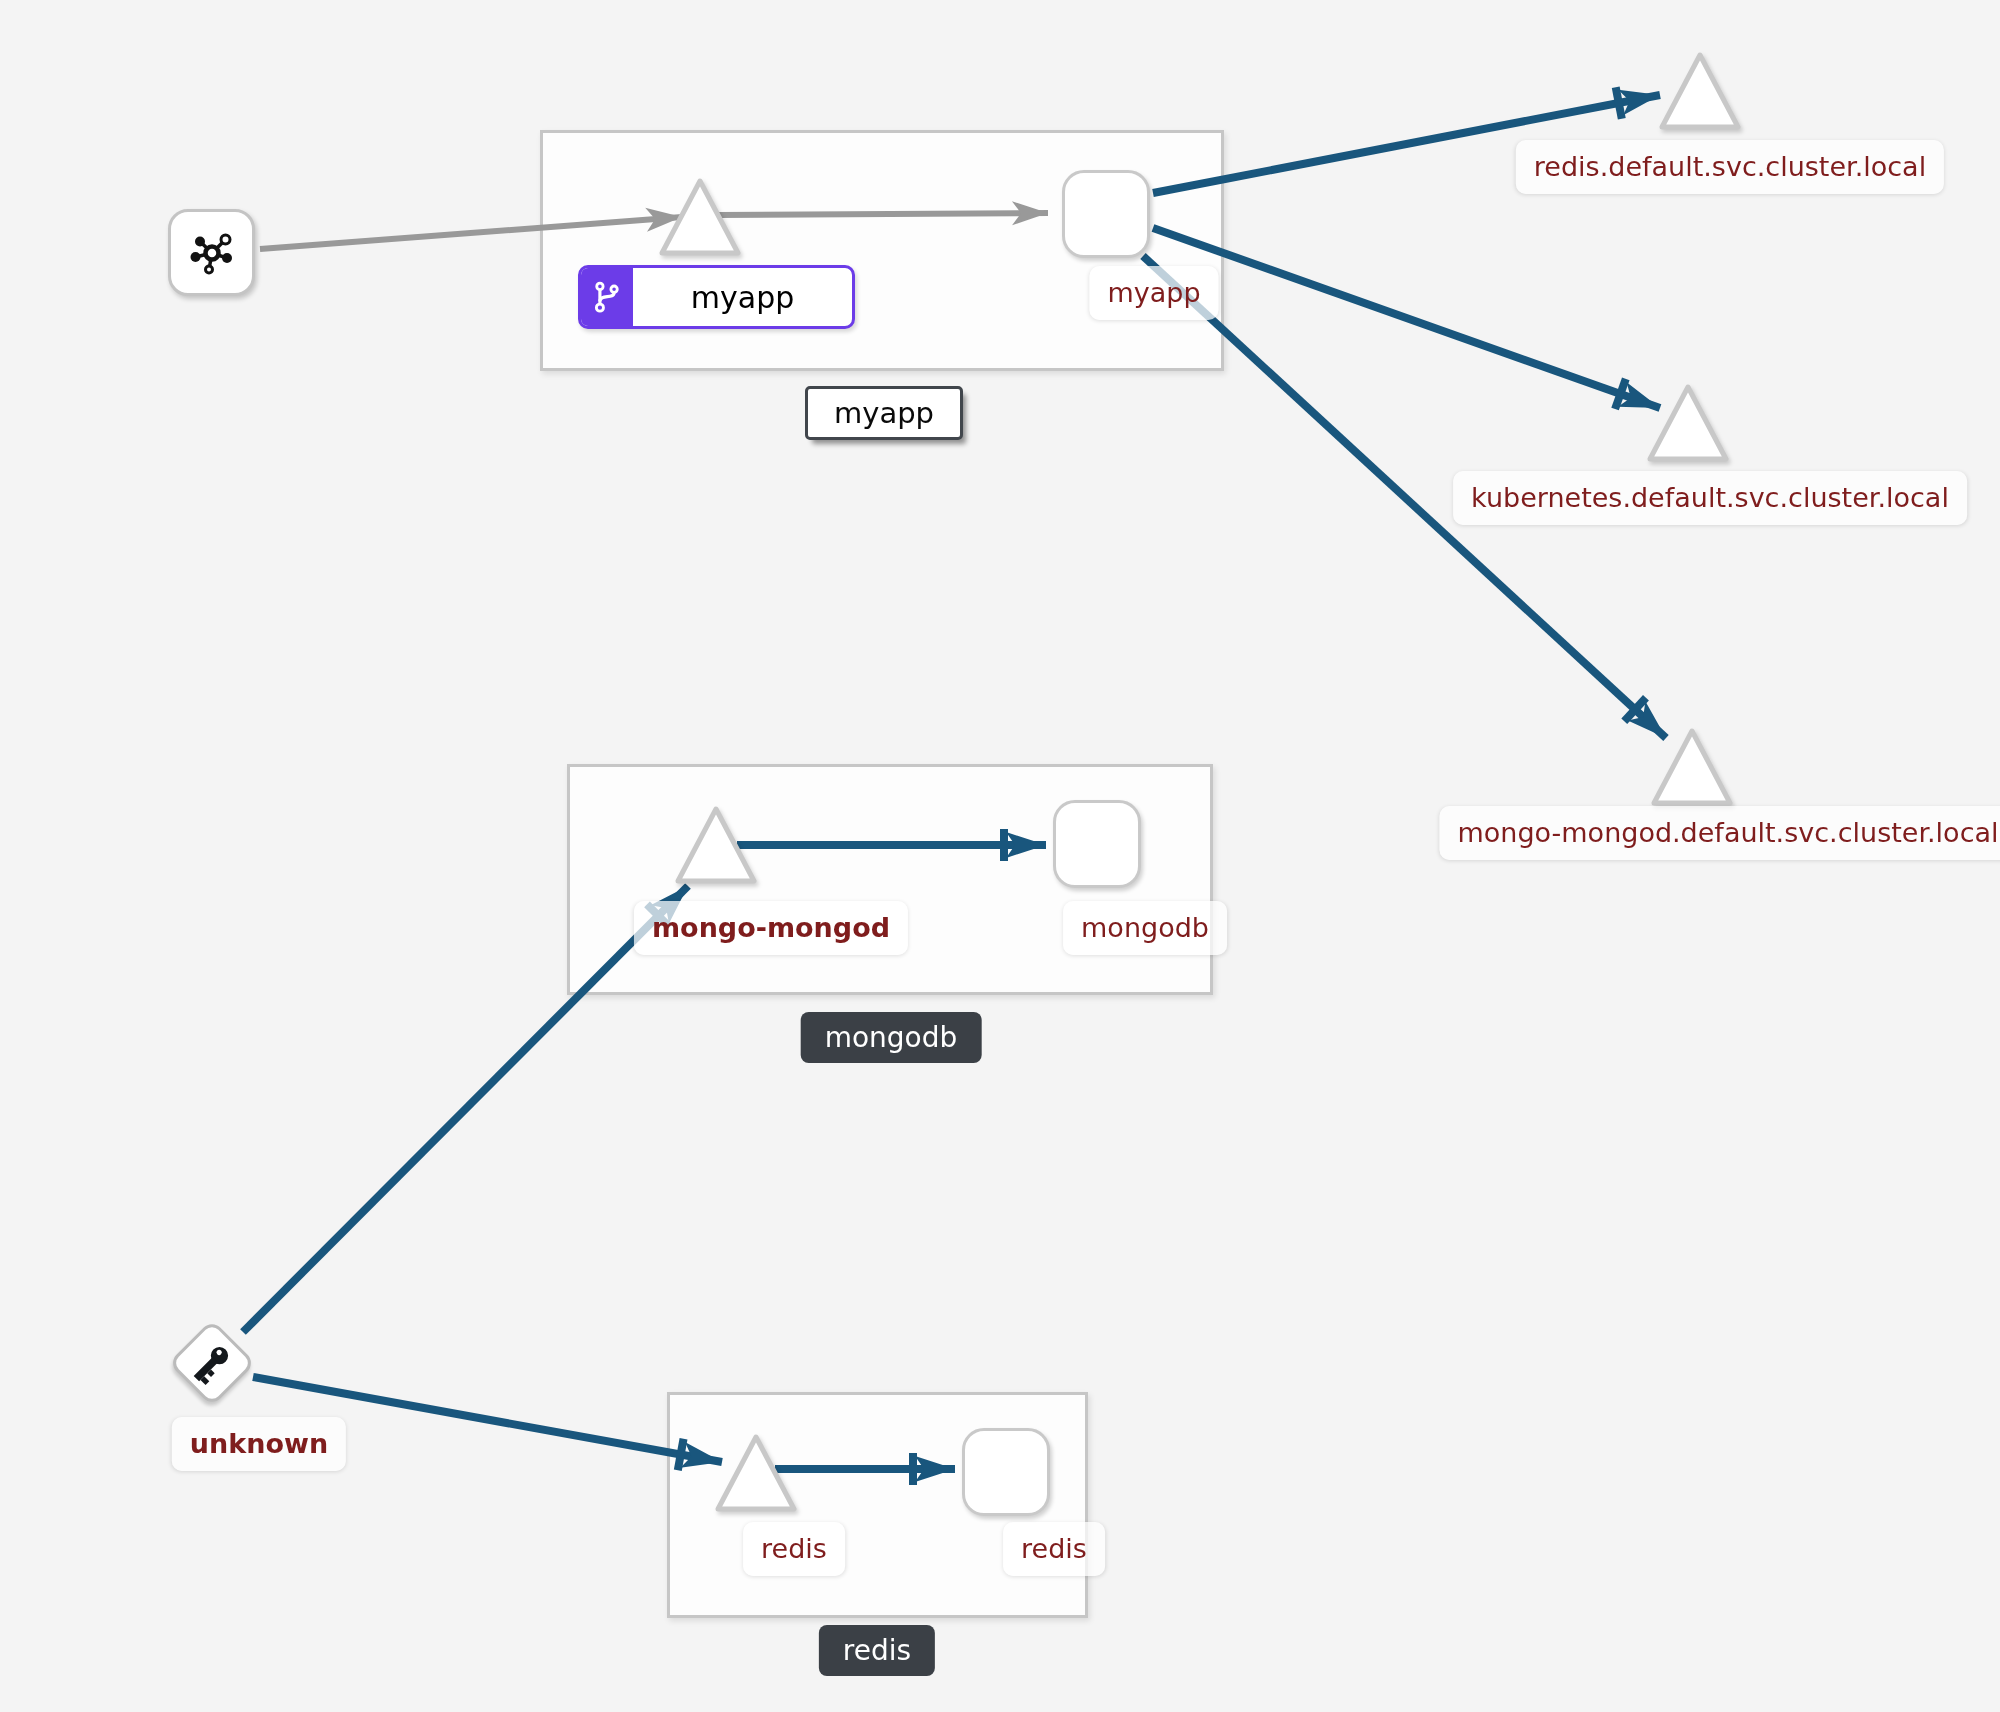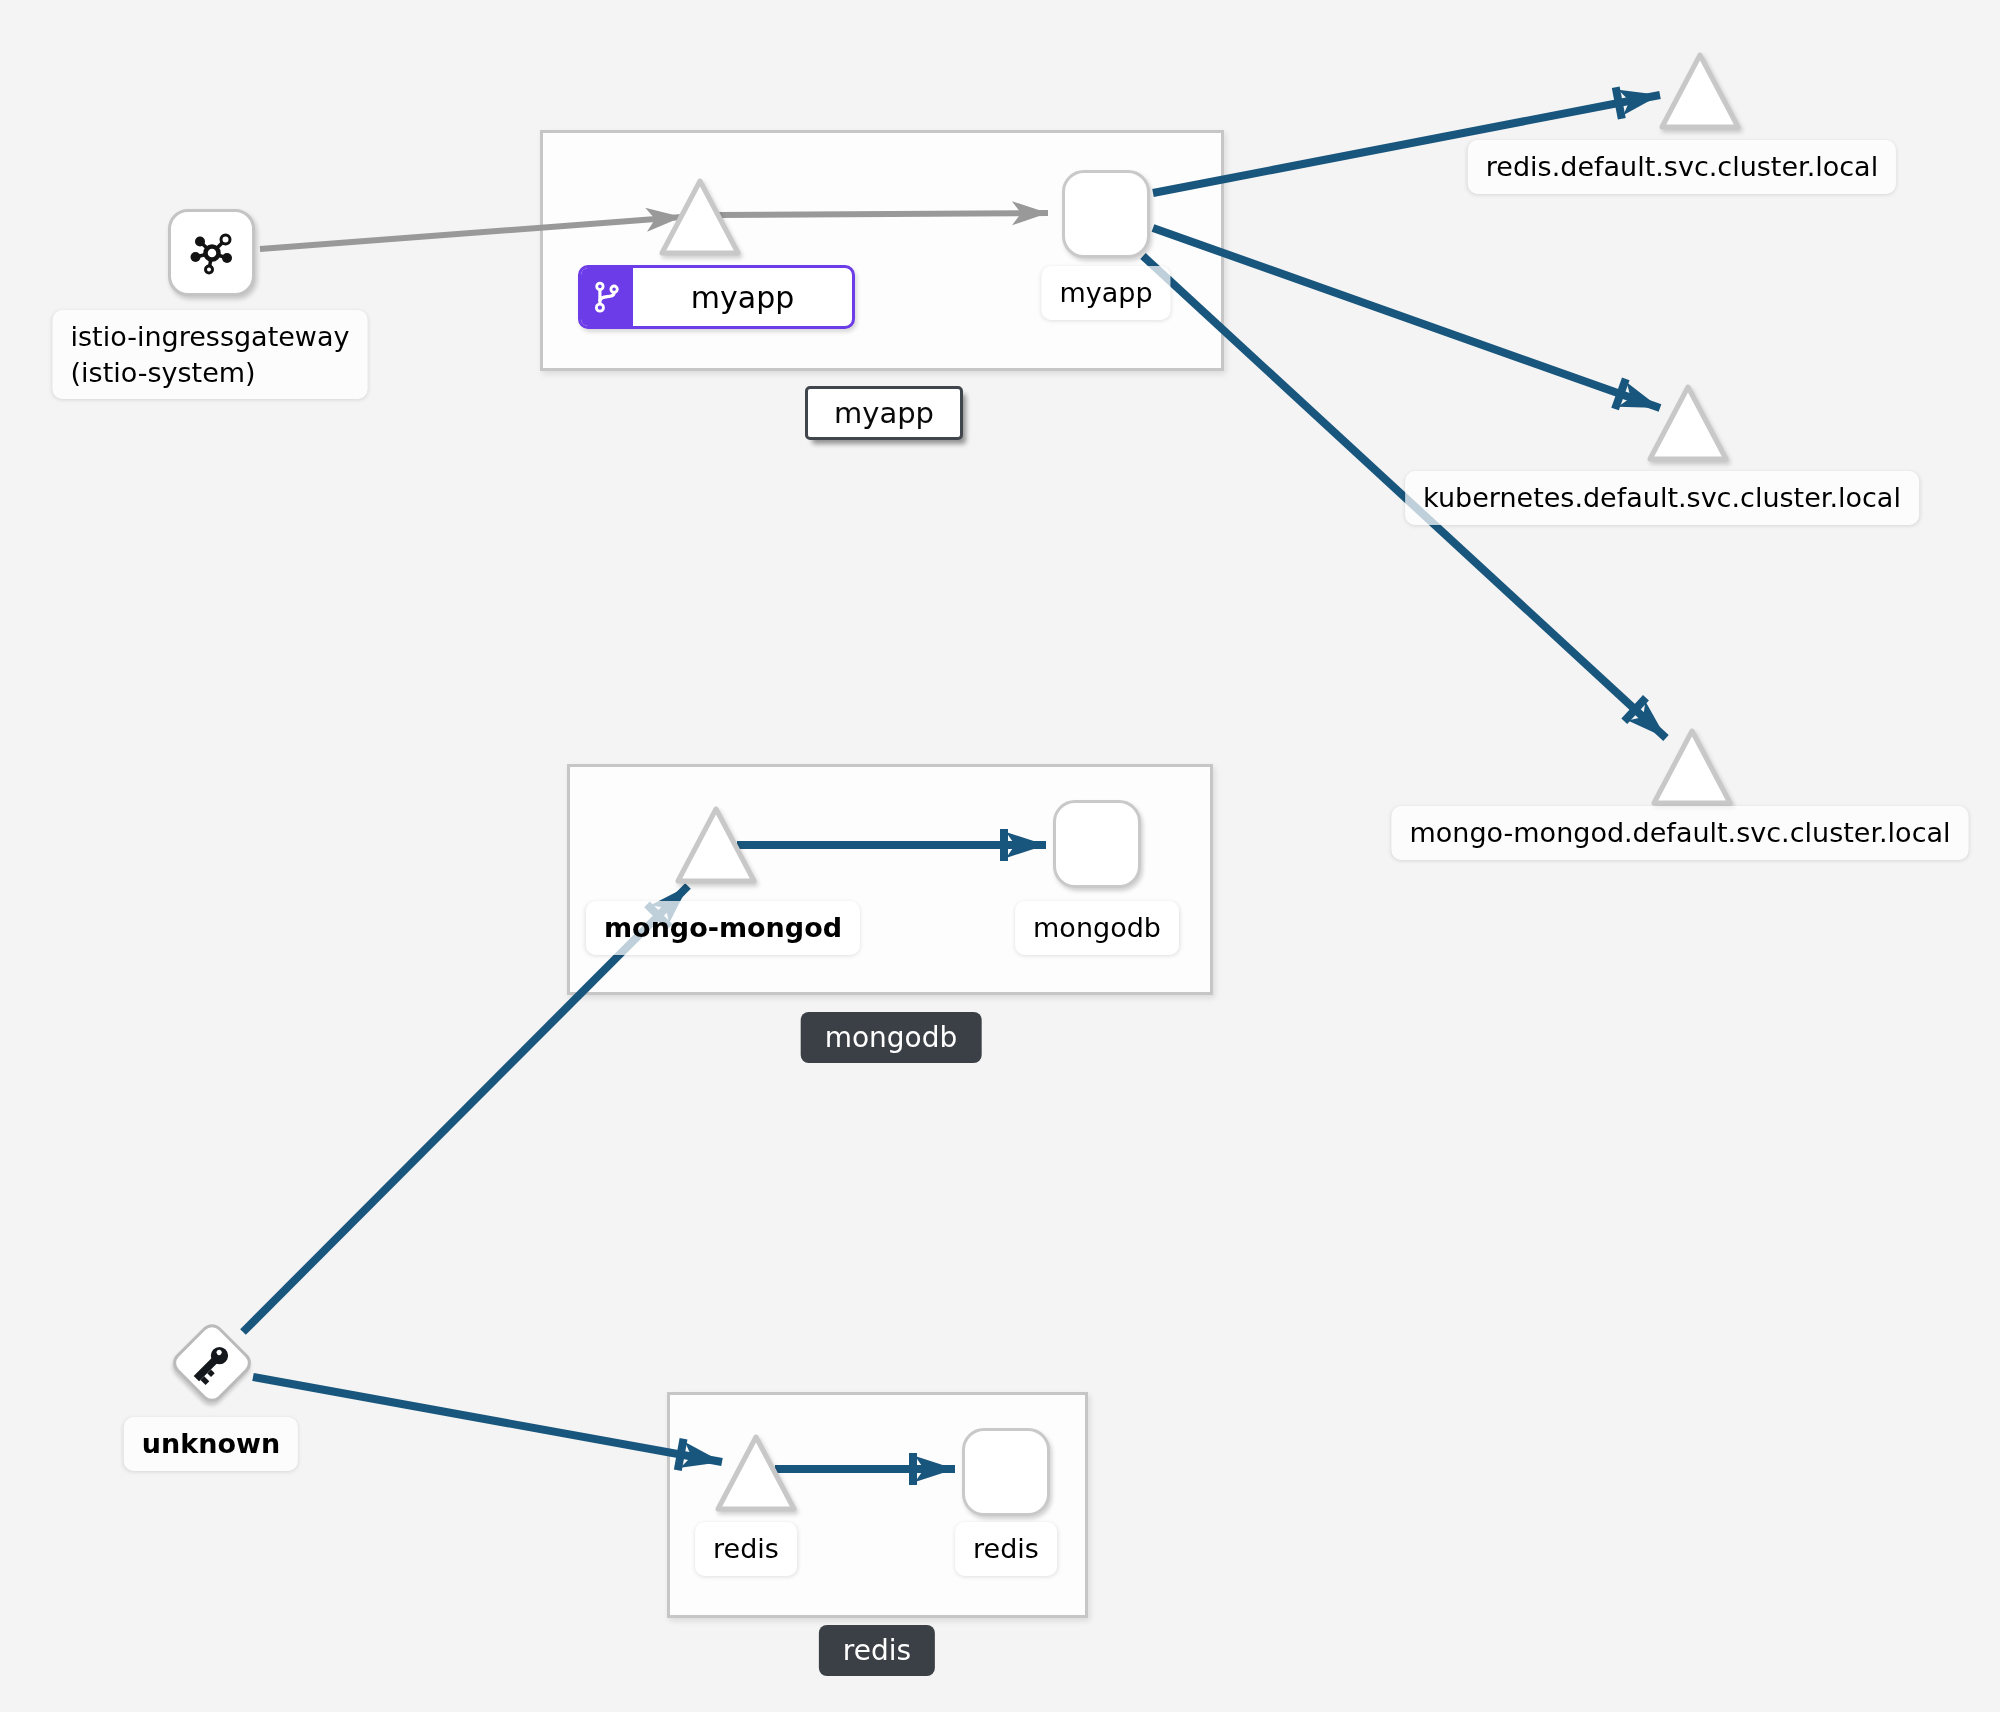--- a/index.html
+++ b/index.html
@@ -16,22 +16,22 @@
                border-radius:22px;box-sizing:border-box;box-shadow:2px 3px 4px rgba(0,0,0,0.18);}
   .tri{position:absolute;filter:drop-shadow(2px 3px 2px rgba(0,0,0,0.18));}
   .gw-node{position:absolute;left:168px;top:209px;width:87px;height:87px;background:#fff;
            border:3px solid #c4c4c4;border-radius:20px;display:flex;align-items:center;justify-content:center;
            box-sizing:border-box;box-shadow:2px 3px 5px rgba(0,0,0,0.20);}
   .diamond{position:absolute;left:181px;top:1332px;width:62px;height:62px;background:#fff;border:3px solid #bbb;
            border-radius:12px;transform:rotate(45deg);box-shadow:2px 3px 4px rgba(0,0,0,0.18);
            display:flex;align-items:center;justify-content:center;box-sizing:border-box;}
   .diamond .inner{transform:rotate(-45deg);display:flex;align-items:center;justify-content:center;}
   .nlabel{position:absolute;transform:translateX(-50%);background:rgba(255,255,255,0.72);border-radius:10px;
-          padding:9px 18px;font-size:27px;color:#000000;white-space:nowrap;text-align:left;line-height:1.32;
-          box-shadow:0 1px 4px rgba(0,0,0,0.12);}
+          padding:9px 18px;font-size:27px;color:#7f1d1d;white-space:nowrap;text-align:right;line-height:1.32;
+          box-shadow:0 1px 4px rgba(0,0,0,0.12);margin-left:48px;}
   .grp-label-dark{position:absolute;transform:translateX(-50%);background:#3b4046;color:#fff;font-size:28px;
           padding:9px 24px;border-radius:8px;white-space:nowrap;}
   .grp-label-selected{position:absolute;transform:translateX(-50%);background:#fff;color:#0a0a0a;font-size:29px;
           padding:7px 26px;border:3px solid #41464c;border-radius:5px;white-space:nowrap;
           box-shadow:5px 6px 5px -2px rgba(0,0,0,0.40);}
   .vs-badge{position:absolute;left:578px;top:265px;width:277px;height:64px;border:3.5px solid #6c3ce8;
           border-radius:10px;background:#fff;display:flex;overflow:hidden;box-sizing:border-box;
           box-shadow:2px 3px 4px rgba(0,0,0,0.15);}
   .vs-badge .icon-seg{width:52px;background:#6c3ce8;display:flex;align-items:center;justify-content:center;flex:none;}
   .vs-badge .txt-seg{flex:1;display:flex;align-items:center;justify-content:center;font-size:30px;color:#000;}
@@ -120,24 +120,20 @@
           <circle cx="72" cy="50" r="18"></circle>
           <rect x="4" y="42" width="56" height="16"></rect>
           <rect x="8" y="58" width="11" height="15"></rect>
           <rect x="28" y="58" width="11" height="11"></rect>
         </g>
         <circle cx="76" cy="45" r="5.5" fill="#fff"></circle>
       </svg>
     </div>
   </div>
 
-  <div class="nlabel" style="left:210px;top:310px;">
-    <span>istio-ingressgateway</span><br>
-    <span>(istio-system)</span>
-  </div>
   <div class="nlabel" style="left:1106px;top:266px;">myapp</div>
   <div class="nlabel" style="left:1682px;top:140px;">redis.default.svc.cluster.local</div>
   <div class="nlabel" style="left:1662px;top:471px;">kubernetes.default.svc.cluster.local</div>
   <div class="nlabel" style="left:1680px;top:806px;">mongo-mongod.default.svc.cluster.local</div>
   <div class="nlabel" style="left:723px;top:901px;font-weight:bold;">mongo-mongod</div>
   <div class="nlabel" style="left:1097px;top:901px;">mongodb</div>
   <div class="nlabel" style="left:211px;top:1417px;font-weight:bold;">unknown</div>
   <div class="nlabel" style="left:746px;top:1522px;">redis</div>
   <div class="nlabel" style="left:1006px;top:1522px;">redis</div>
 

